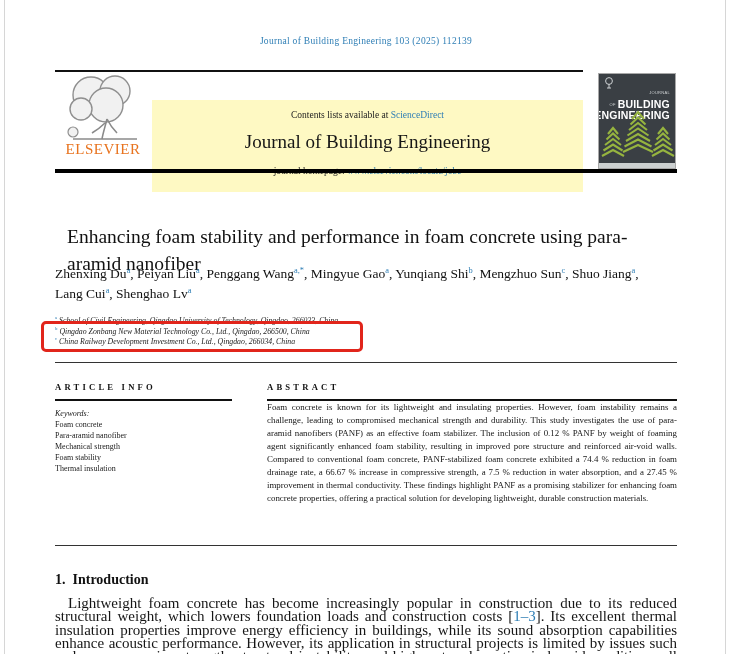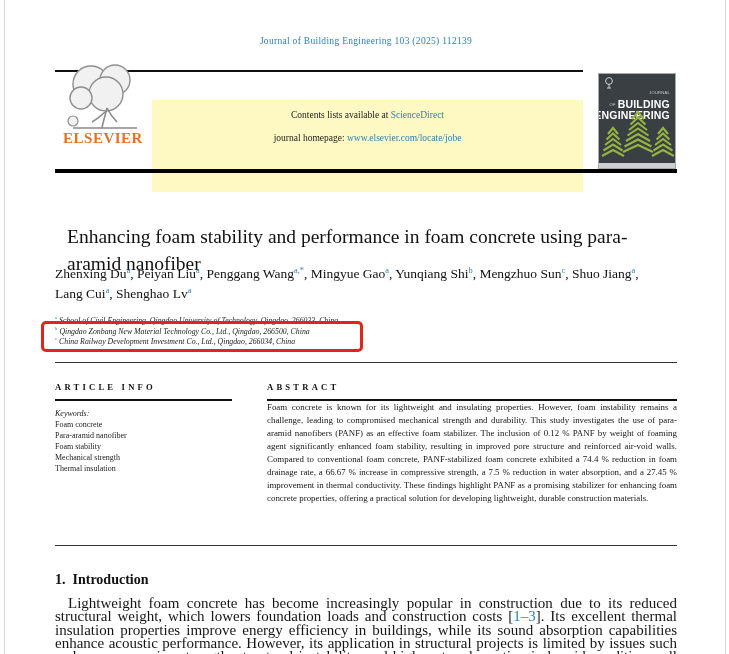--- a/index.html
+++ b/index.html
@@ -19,21 +19,21 @@
   .citation{
     position:absolute;left:55px;top:36px;width:622px;
     text-align:center;font-size:9.5px;letter-spacing:.3px;
     color:var(--link-blue,#2e7eb5);
   }
 
   
   .header-rule-top{position:absolute;left:55px;top:70px;width:528px;height:2px;background:#111;}
   .header-rule-bottom{position:absolute;left:55px;top:169px;width:622px;height:4px;background:#000;}
 
-  .elsevier-logo{position:absolute;left:55px;top:58px;width:96px;height:73px;text-align:center;font-weight:bold;}
+  .elsevier-logo{position:absolute;left:55px;top:69px;width:96px;height:73px;text-align:center;}
   .elsevier-logo svg{display:block;margin:0 auto;}
   .elsevier-word{
     font-family:"Liberation Serif",serif;font-size:15px;letter-spacing:.5px;
     color:var(--elsevier-orange,#e8731e);margin-top:-2px;
   }
 
   .header-gray{
     position:absolute;left:152px;top:72px;width:431px;height:92px;
     background:#fef9c3;text-align:center;margin-top:28px;
   }
@@ -137,20 +137,21 @@
         <circle cx="12" cy="63" r="5"></circle>
       </g>
     </svg>
     <div class="elsevier-word">ELSEVIER</div>
   </div>
 
   <div class="header-gray">
     <div class="contents-line">
       <span>Contents lists available at </span><a class="link">ScienceDirect</a>
     </div>
+    <div class="journal-title">Journal of Building Engineering</div>
     <div class="homepage-line">
       <span>journal homepage: </span><a class="link">www.elsevier.com/locate/jobe</a>
     </div>
   </div>
 
   <div class="cover">
     <svg class="cover-minilogo" width="10" height="12" viewBox="0 0 10 12">
       <circle cx="5" cy="4" r="3.4" fill="none" stroke="#cdd1d3" stroke-width="1"></circle>
       <path d="M5 7 L5 11 M3 11 L7 11" stroke="#cdd1d3" stroke-width="1" fill="none"></path>
     </svg>
@@ -197,22 +198,22 @@
 
   <div class="rule rule-below-affiliations"></div>
 
   <div class="info-abstract">
     <div class="col-left">
       <div class="section-heading">ARTICLE INFO</div>
       <div class="heading-rule"></div>
       <div class="keywords-label">Keywords:</div>
       <div class="keyword">Foam concrete</div>
       <div class="keyword">Para-aramid nanofiber</div>
+      <div class="keyword">Mechanical strength</div>
       <div class="keyword">Foam stability</div>
-      <div class="keyword">Mechanical strength</div>
       <div class="keyword">Thermal insulation</div>
     </div>
     <div class="col-right">
       <div class="section-heading">ABSTRACT</div>
       <div class="heading-rule"></div>
       <div class="abstract-text">Foam concrete is known for its lightweight and insulating properties. However, foam instability remains a challenge, leading to compromised mechanical strength and durability. This study investigates the use of para-aramid nanofibers (PANF) as an effective foam stabilizer. The inclusion of 0.12 % PANF by weight of foaming agent significantly enhanced foam stability, resulting in improved pore structure and reinforced air-void walls. Compared to conventional foam concrete, PANF-stabilized foam concrete exhibited a 74.4 % reduction in foam drainage rate, a 66.67 % increase in compressive strength, a 7.5 % reduction in water absorption, and a 27.45 % improvement in thermal conductivity. These findings highlight PANF as a promising stabilizer for enhancing foam concrete properties, offering a practical solution for developing lightweight, durable construction materials.</div>
     </div>
   </div>
 
   <div class="rule rule-below-abstract"></div>

